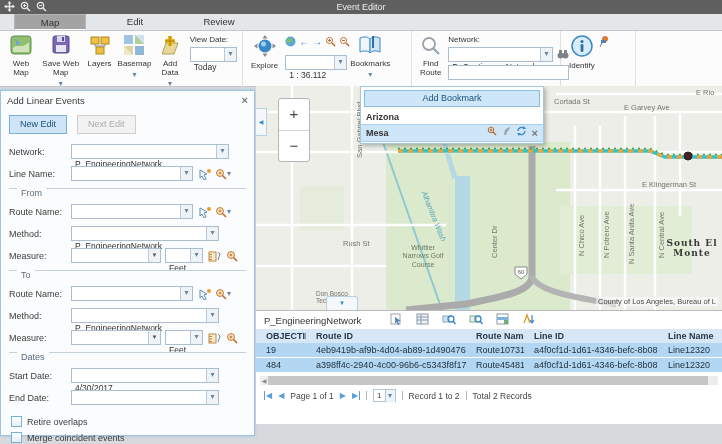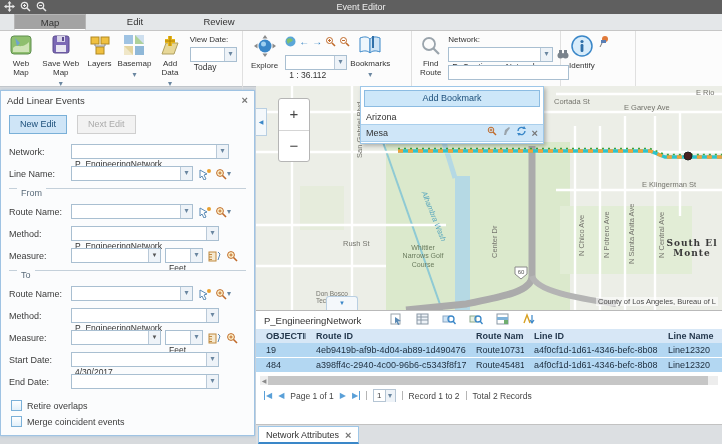--- a/index.html
+++ b/index.html
@@ -61,21 +61,21 @@
   .school{width:52px;white-space:normal;font-size:6.5px;line-height:1.15;}
   .attrib{position:absolute;right:4px;bottom:4px;font-size:7.5px;color:#4a4a4a;background:rgba(255,255,255,.55);padding:0 2px;}
   .zoomctl{position:absolute;left:22px;top:12px;width:30px;height:62px;background:#fff;border:1px solid #b5b5b5;border-radius:3px;display:flex;flex-direction:column;}
   .zoomctl div{flex:1;text-align:center;font-size:15px;line-height:30px;color:#444;}
   .zoomctl .zin{border-bottom:1px solid #d5d5d5;}
   .collapse-left{position:absolute;left:0;top:22px;width:10px;height:26px;background:#f4f8fb;border:1px solid #b9cfe2;border-left:none;color:#3a87c8;font-size:6px;line-height:26px;text-align:center;}
   .collapse-bot{position:absolute;left:70px;bottom:0;width:30px;height:13px;background:#f4f8fb;border:1px solid #b9cfe2;border-bottom:none;border-radius:3px 3px 0 0;color:#3a87c8;font-size:6px;text-align:center;line-height:13px;}
   
   .bkpopup{position:absolute;left:104px;top:0;width:182px;background:#fff;border:1px solid #9ec7e8;box-shadow:2px 2px 4px rgba(0,0,0,.25);padding-bottom:1px;}
   .bk-add{margin:3px;height:15px;line-height:15px;text-align:center;background:#cde7f9;border:1px solid #8cbce2;font-size:9px;color:#1c4f7a;}
-  .bk-item{height:14px;line-height:14px;padding-left:5px;font-size:9px;color:#333;display:flex;align-items:center;}
+  .bk-item{height:14px;line-height:14px;padding-left:5px;font-size:9px;color:#333;display:flex;align-items:center;font-weight:bold;}
   .bk-item.selected{background:#cfe6f8;border-top:1px solid #aacfec;border-bottom:1px solid #aacfec;height:16px;}
   .bk-icons{margin-left:auto;display:flex;gap:5px;padding-right:5px;align-items:center;}
   .bk-icons .del{color:#c0392b;font-weight:bold;font-size:9px;}
   
   .attr{position:absolute;top:310px;left:256px;width:466px;height:114px;background:#fff;border-top:1px solid #b9b9b9;box-sizing:border-box;}
   .a-toolbar{height:18px;display:flex;align-items:center;gap:13px;padding-left:8px;}
   .a-toolbar .layer{font-size:9.5px;color:#333;margin-right:16px;}
   .tbl-head,.tbl-row{display:grid;grid-template-columns:50px 160px 58px 134px 1fr;font-size:9px;}
   .tbl-head{background:#d7e7f6;height:14px;line-height:14px;font-weight:bold;color:#25394e;}
   .tbl-row{background:#b3d7f2;height:14px;line-height:14px;color:#1d2d3d;margin-bottom:1px;}
@@ -445,20 +445,23 @@
         <span class="icon-sm">
             <svg width="12" height="12">
               <circle cx="5" cy="5" r="3.4" fill="#fff7d0" stroke="#c06a2a"></circle>
               <line x1="7.5" y1="7.5" x2="11" y2="11" stroke="#c06a2a" stroke-width="1.6"></line>
               <line x1="3.4" y1="5" x2="6.6" y2="5" stroke="#c06a2a"></line>
               <line x1="5" y1="3.4" x2="5" y2="6.6" stroke="#c06a2a"></line>
             </svg>
           </span>
       </div>
 
+      <div class="legend">
+          <span>Dates</span>
+        </div>
       <div class="frow">
         <span class="flab">Start Date:</span>
         <span class="sel" style="width:146px;">
             <span class="val">4/30/2017</span>
             <span class="ab i-caret"></span>
           </span>
       </div>
       <div class="frow">
         <span class="flab">End Date:</span>
         <span class="sel" style="width:146px;">
@@ -643,20 +646,14 @@
           <span class="v">1</span>
           <span class="ab i-caret"></span>
         </span>
       <span class="vbar"></span>
       <span>Record 1 to 2</span>
       <span class="vbar"></span>
       <span>Total 2 Records</span>
     </div>
   </div>
 
-  <div class="botbar">
-    <div class="bottab">
-      <span>Network Attributes</span>
-      <span class="i-close"></span>
-    </div>
-  </div>
 
 </div>
 
 </body></html>

